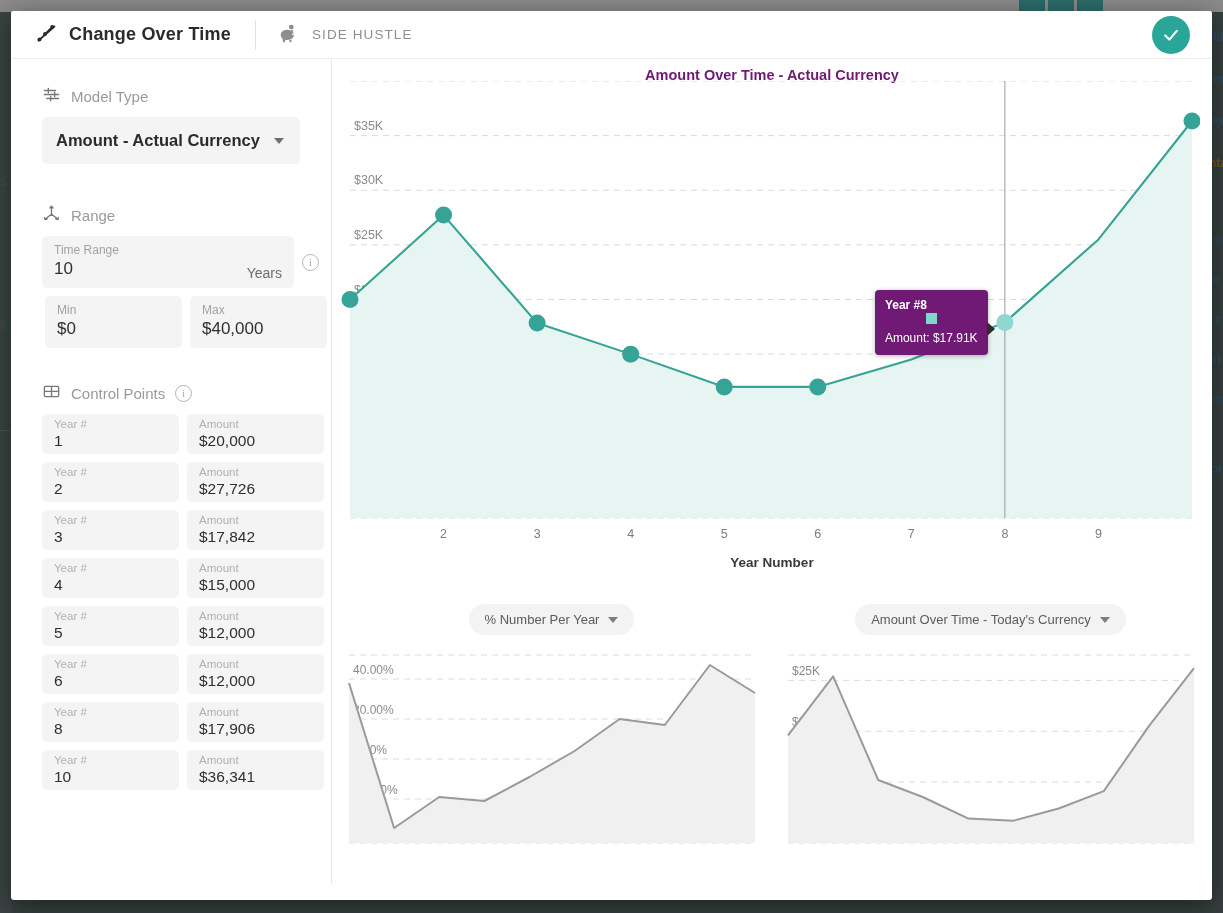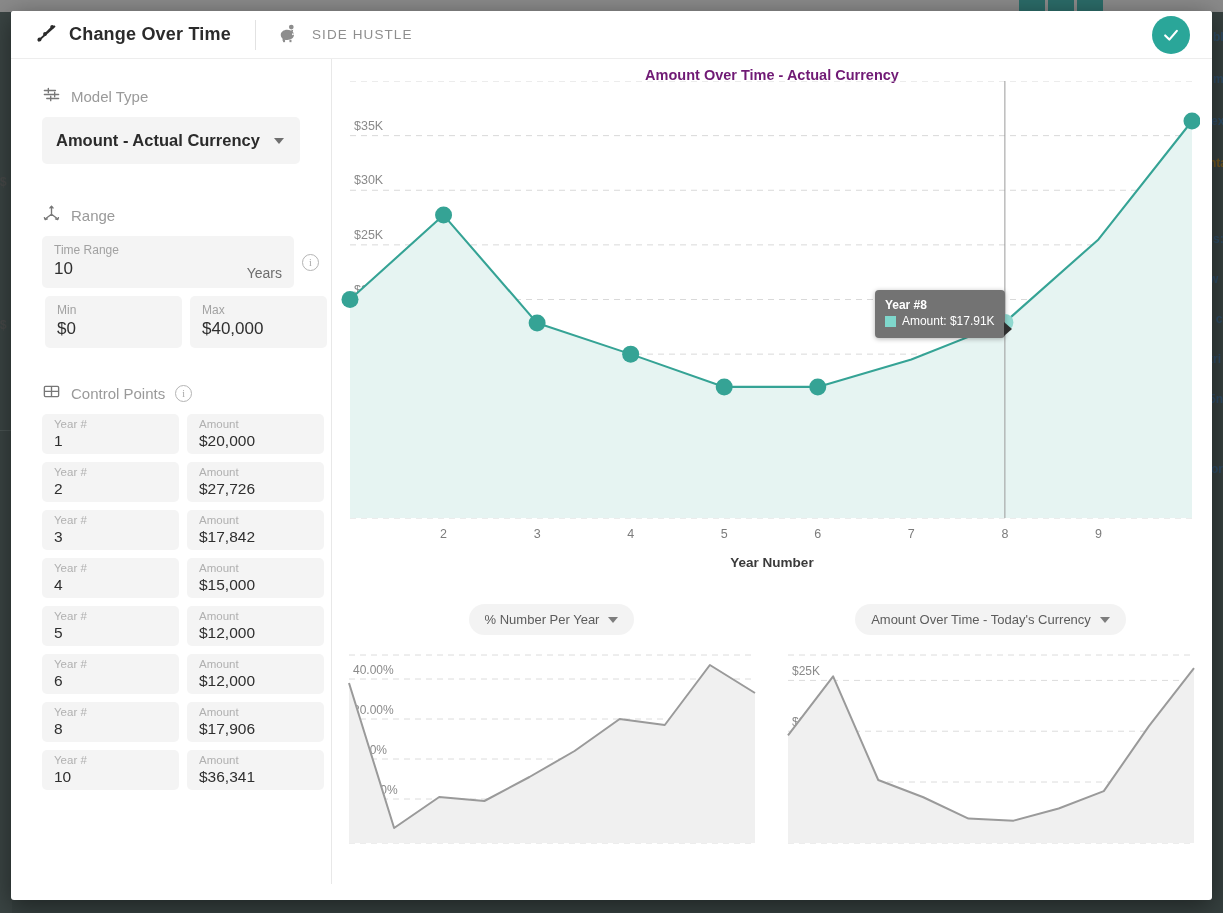--- a/index.html
+++ b/index.html
@@ -74,24 +74,24 @@
   .big-chart{position:absolute;left:8px;top:22px;width:860px;height:445px;}
   .axis-x{position:absolute;left:8px;top:468px;width:860px;height:22px;}
   .axis-x span{position:absolute;font-size:12.5px;color:#7c7c7c;transform:translateX(-50%);}
   .x-title{position:absolute;left:0;right:0;top:496px;text-align:center;font-size:13.5px;font-weight:bold;color:#3a3a3a;}
   .x-sub{position:absolute;left:0;right:0;top:516px;text-align:center;font-size:12.5px;color:#8b8b8b;}
   .pill-row{position:absolute;top:545px;left:0;right:0;display:flex;}
   .pill{background:#f3f3f3;border-radius:18px;height:31px;display:inline-flex;align-items:center;
      gap:9px;padding:0 16px;font-size:13px;color:#5c5c5c;cursor:pointer;}
   .pill .caret{border-top-color:#7d7d7d;}
   .small-charts{position:absolute;top:590px;left:0;right:0;display:flex;}
-  .tooltip{position:absolute;background:#737373;border-radius:4px;padding:7px 10px 8px 10px;
+  .tooltip{position:absolute;background:#701a75;border-radius:4px;padding:7px 10px 8px 10px;
      color:#fff;box-shadow:0 1px 5px rgba(0,0,0,.3);}
   .tooltip .tt-t{font-size:12px;font-weight:bold;line-height:16px;}
-  .tooltip .tt-r{display:flex;align-items:center;gap:6px;font-size:12px;line-height:17px;}
+  .tooltip .tt-r{display:flex;align-items:center;gap:6px;font-size:12px;line-height:17px;flex-direction:column;}
   .tt-sw{width:11px;height:11px;background:#7fd7cc;display:inline-block;}
   .tt-arrow{position:absolute;right:-7px;top:32px;width:0;height:0;
      border-top:7px solid transparent;border-bottom:7px solid transparent;border-left:8px solid #2e2e2e;}
 </style>
 </head>
 <body>
 
 <div id="backdrop">
   <div class="topbar"></div>
   <div class="tblk" style="left:1019px"></div>

